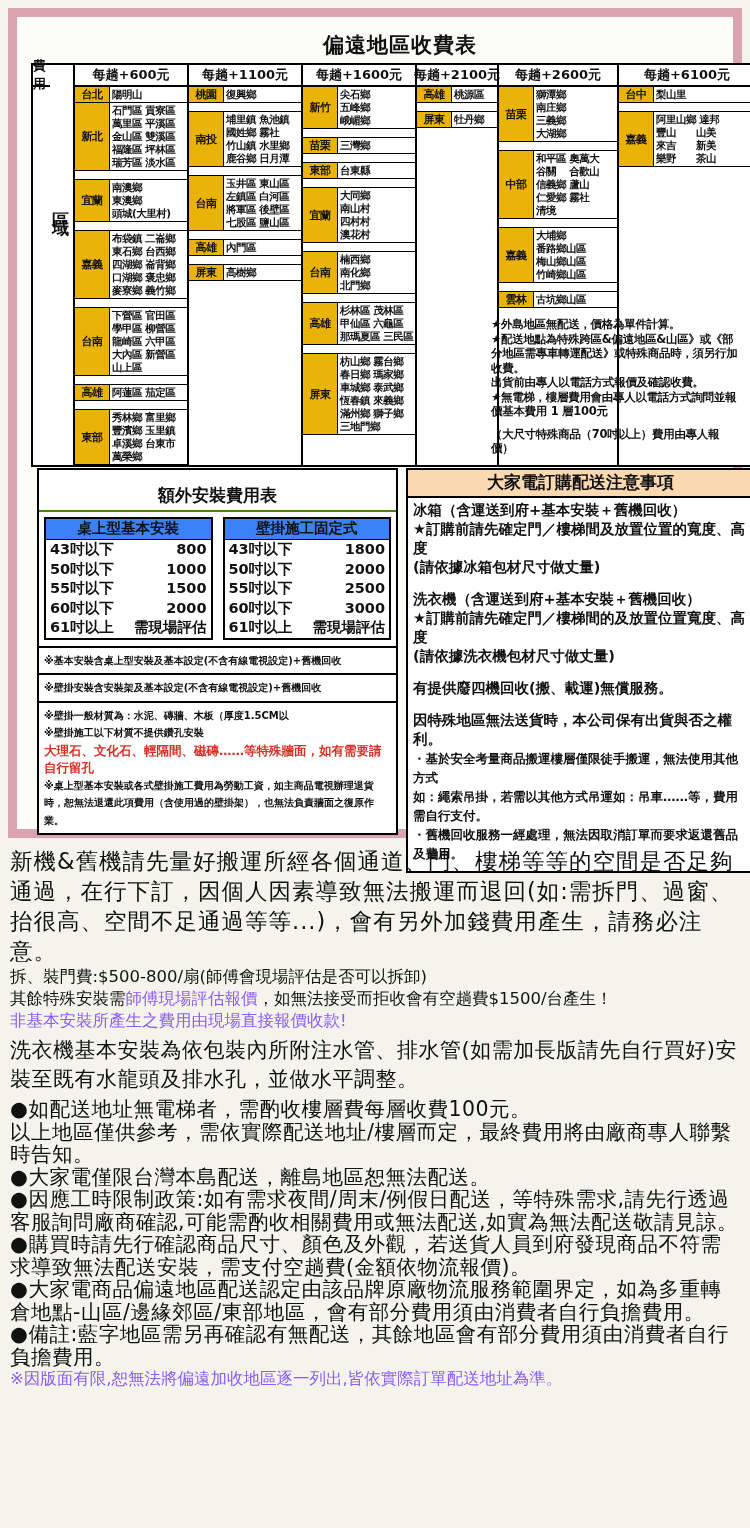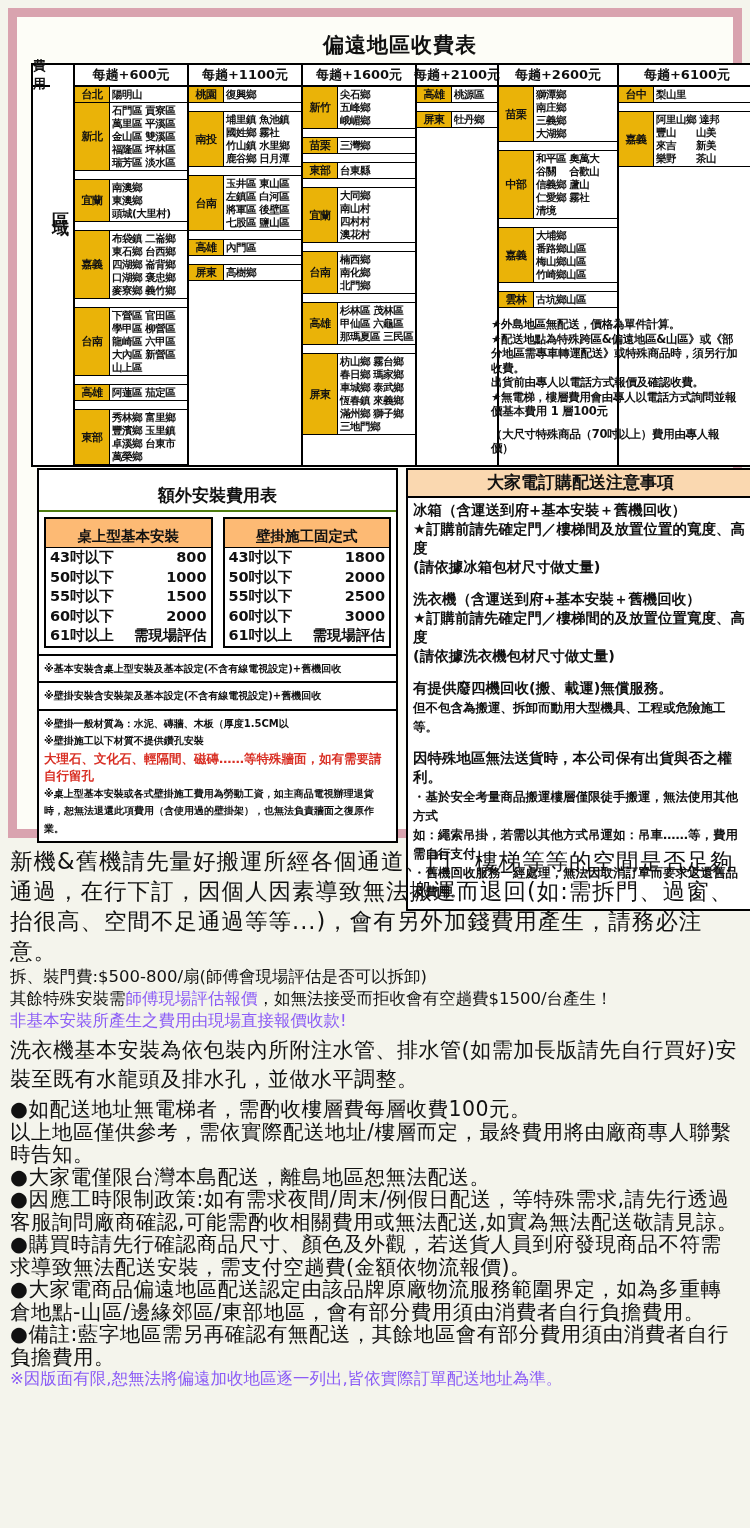--- a/index.html
+++ b/index.html
@@ -40,22 +40,22 @@
   .fee-notes{position:absolute;right:12px;top:252px;width:248px;
     font-size:11.5px;font-weight:bold;line-height:14.5px;letter-spacing:-0.3px;}
   .fee-note-line{min-height:8px;}
   
   .install{position:absolute;left:20px;top:451px;width:361px;min-height:320px;
     box-sizing:border-box;border:2px solid #000;background:#fff;}
   .install-title{text-align:center;font-size:17px;font-weight:bold;
     padding:14px 0 3px;border-bottom:2px solid #4d7c0f;}
   .install-subs{display:flex;gap:10px;padding:5px 5px 6px;}
   .sub{flex:1;border:2px solid #000;}
-  .sub-h{background:#fdba74;text-align:center;font-size:14.5px;font-weight:bold;
-    padding:8px 0 1px;border-bottom:1.5px solid #000;}
+  .sub-h{background:#3b82f6;text-align:center;font-size:14.5px;font-weight:bold;
+    padding:0 0 1px;border-bottom:1.5px solid #000;}
   .sub-row{display:flex;justify-content:space-between;font-size:14.5px;
     font-weight:bold;line-height:19.5px;padding:0 4px;}
   .inote{border-top:2px solid #000;padding:4px 5px;}
   .inote-line{font-size:10px;font-weight:bold;line-height:17.5px;}
   .inote-line.red{color:#d93025;font-size:12.5px;}
   
   .notice{position:absolute;left:389px;top:451px;width:349px;min-height:288px;
     box-sizing:border-box;border:2px solid #000;background:#fff;}
   .notice-title{background:#fad8b0;text-align:center;font-size:17px;font-weight:bold;
     padding:1px 0 2px;border-bottom:2px solid #000;}
@@ -429,21 +429,20 @@
     <div class="notice-body" id="notice-body">
         <div class="n-line">冰箱（含運送到府+基本安裝＋舊機回收）</div>
         <div class="n-line">★訂購前請先確定門／樓梯間及放置位置的寬度、高度</div>
         <div class="n-line">(請依據冰箱包材尺寸做丈量)</div>
         <div class="n-line blank"></div>
         <div class="n-line">洗衣機（含運送到府+基本安裝＋舊機回收）</div>
         <div class="n-line">★訂購前請先確定門／樓梯間的及放置位置寬度、高度</div>
         <div class="n-line">(請依據洗衣機包材尺寸做丈量)</div>
         <div class="n-line blank"></div>
         <div class="n-line">有提供廢四機回收(搬、載運)無償服務。</div>
-        <div class="n-line small">但不包含為搬運、拆卸而動用大型機具、工程或危險施工等。</div>
         <div class="n-line blank"></div>
         <div class="n-line">因特殊地區無法送貨時，本公司保有出貨與否之權利。</div>
         <div class="n-line small">・基於安全考量商品搬運樓層僅限徒手搬運，無法使用其他方式</div>
         <div class="n-line small">如：繩索吊掛，若需以其他方式吊運如：吊車……等，費用需自行支付。</div>
         <div class="n-line small">・舊機回收服務一經處理，無法因取消訂單而要求返還舊品及費用。</div>
       </div>
   </div>
 </div>
 
 <div class="footer" id="footer">

